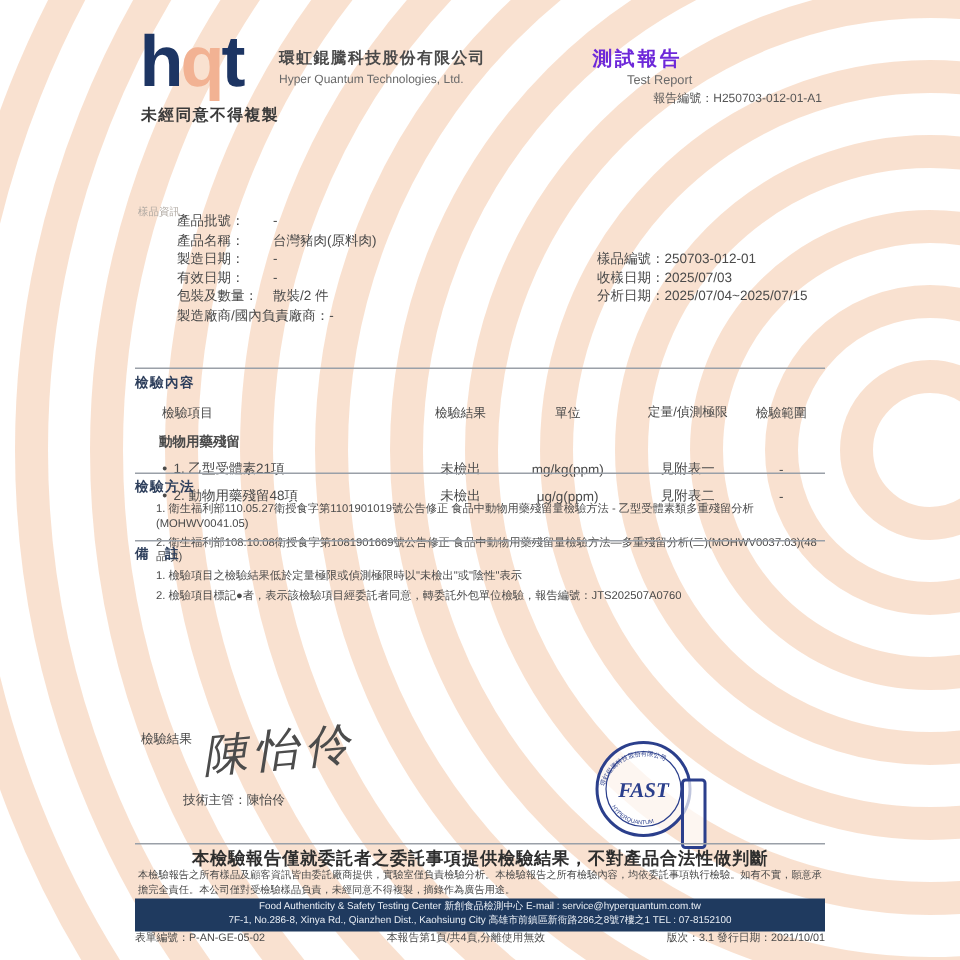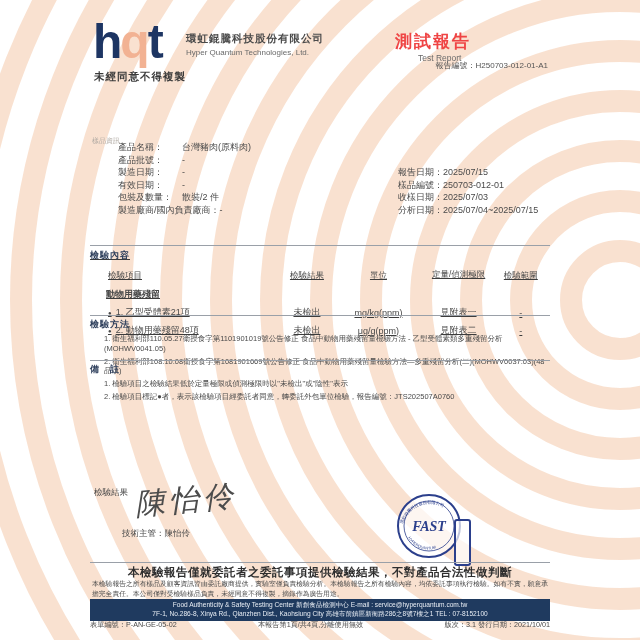--- a/index.html
+++ b/index.html
@@ -16,37 +16,37 @@
   .content { position:relative; z-index:1; }
 
   
   .logo { position:absolute; left:93px; top:18px; font-weight:800; font-size:48px; letter-spacing:-2px; line-height:1; }
   .logo .navy { color:#1d3563; }
   .logo .peach { color:#f2b293; }
   .co-block { position:absolute; left:186px; top:32px; }
   .co-cn { font-size:10.5px; font-weight:bold; color:#4a4a4a; letter-spacing:1px; }
   .co-en { font-size:8px; color:#6a6a6a; margin-top:2px; }
   .report-title-block { position:absolute; left:395px; top:30px; }
-  .rt-cn { font-size:17px; font-weight:bold; color:#ef4444; letter-spacing:2px; }
+  .rt-cn { font-size:13px; font-weight:bold; color:#6d28d9; letter-spacing:2px; }
   .rt-en { font-size:8.5px; color:#6a6a6a;margin-left:23px; }
   .report-no { position:absolute; right:92px; top:60px; font-size:8px; color:#555; }
   .client { position:absolute; left:94px; top:70px; font-size:10.5px; font-weight:bold; color:#3a3a3a; letter-spacing:1px; }
 
   
   .sec-faint { position:absolute; left:92px; top:136px; font-size:7px; color:#b0a9a2; }
   .sample-left { position:absolute; left:118px; top:141px; font-size:9px; color:#4a4a4a; }
   .sample-left .row { height:12.6px; line-height:12.6px; white-space:nowrap; }
   .sample-left .lab { display:inline-block; min-width:64px; }
   .sample-right { position:absolute; left:398px; top:166px; font-size:9px; color:#4a4a4a; }
   .sample-right .row { height:12.6px; line-height:12.6px; white-space:nowrap; }
   .hr { position:absolute; left:90px; width:460px; border-top:1px solid #9aa0a8; }
 
   
   .sec-label { font-size:9px; font-weight:bold; color:#2e3f5c; letter-spacing:1px; }
-  .tbl { position:absolute; left:90px; top:249px; width:460px;text-decoration:underline; }
+  .tbl { position:absolute; left:90px; top:249px; width:460px; }
   .tbl-head { display:flex; margin-top:8px; font-size:8.5px; color:#4a4a4a; }
   .c-item { width:185px; padding-left:18px; text-align:left; }
   .c-res  { width:75px;  text-align:center; }
   .c-unit { width:72px;  text-align:center; }
   .c-lim  { width:68px;  text-align:center; line-height:1.15;margin-left:12px; }
   .c-rng  { width:60px;  text-align:center; }
   .group-label { margin-top:6px; padding-left:16px; font-size:9px; font-weight:bold; color:#4a4a4a; }
   .trow { display:flex; margin-top:5px; font-size:9px; color:#4a4a4a; align-items:center; }
   .bullet { font-size:6px; margin-right:4px; vertical-align:middle; }
 
@@ -102,30 +102,29 @@
       <div class="rt-cn">測試報告</div>
       <div class="rt-en">Test Report</div>
     </div>
 
     <div class="report-no">報告編號：H250703-012-01-A1</div>
     <div class="client">未經同意不得複製</div>
 
     <div class="sec-faint">樣品資訊</div>
 
     <div class="sample-left">
+      <div class="row"><span class="lab">產品批號：</span><span>-</span></div>
       <div class="row"><span class="lab">產品名稱：</span><span>台灣豬肉(原料肉)</span></div>
-      <div class="row"><span class="lab">產品批號：</span><span>-</span></div>
       <div class="row"><span class="lab">製造日期：</span><span>-</span></div>
       <div class="row"><span class="lab">有效日期：</span><span>-</span></div>
       <div class="row"><span class="lab">包裝及數量：</span><span>散裝/2 件</span></div>
       <div class="row"><span class="lab">製造廠商/國內負責廠商：</span><span>-</span></div>
     </div>
 
     <div class="sample-right">
-      <div class="row"><span>報告日期：</span><span>2025/07/15</span></div>
       <div class="row"><span>樣品編號：</span><span>250703-012-01</span></div>
       <div class="row"><span>收樣日期：</span><span>2025/07/03</span></div>
       <div class="row"><span>分析日期：</span><span>2025/07/04~2025/07/15</span></div>
     </div>
 
     <div class="hr" style="top:245px;"></div>
 
     <div class="tbl">
       <div class="sec-label">檢驗內容</div>
       <div class="tbl-head">

